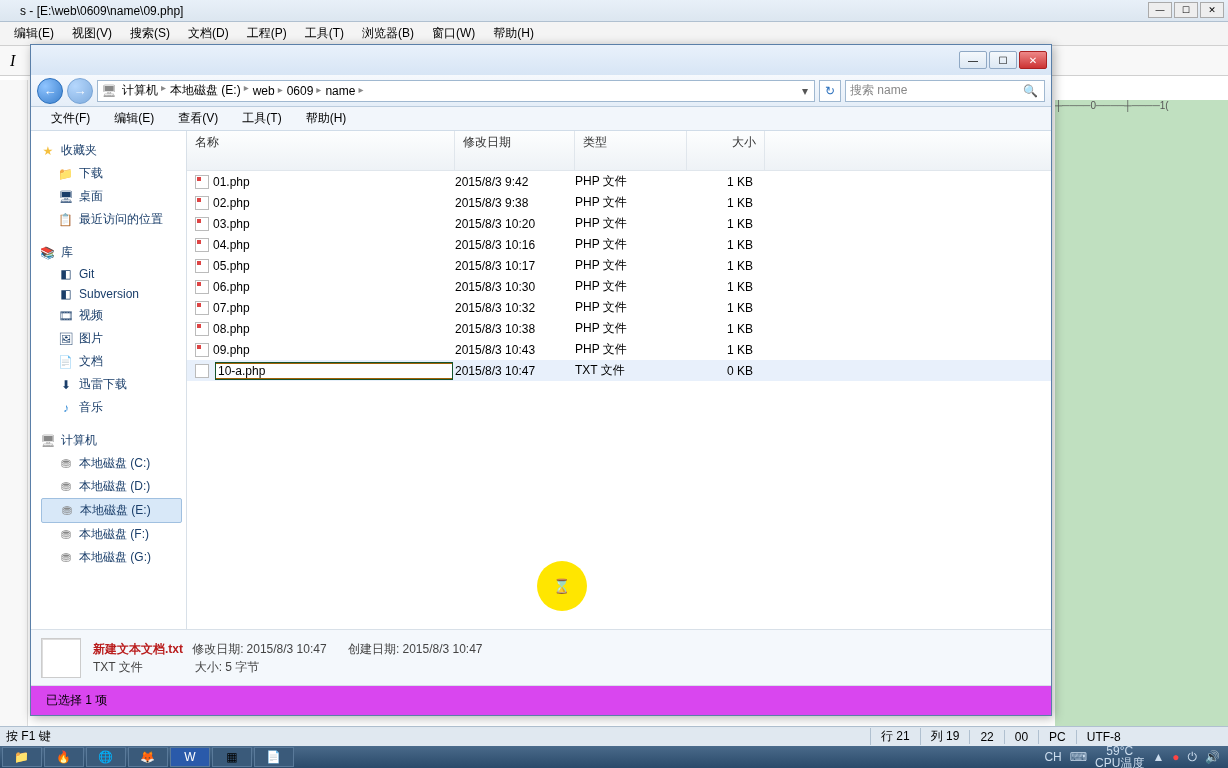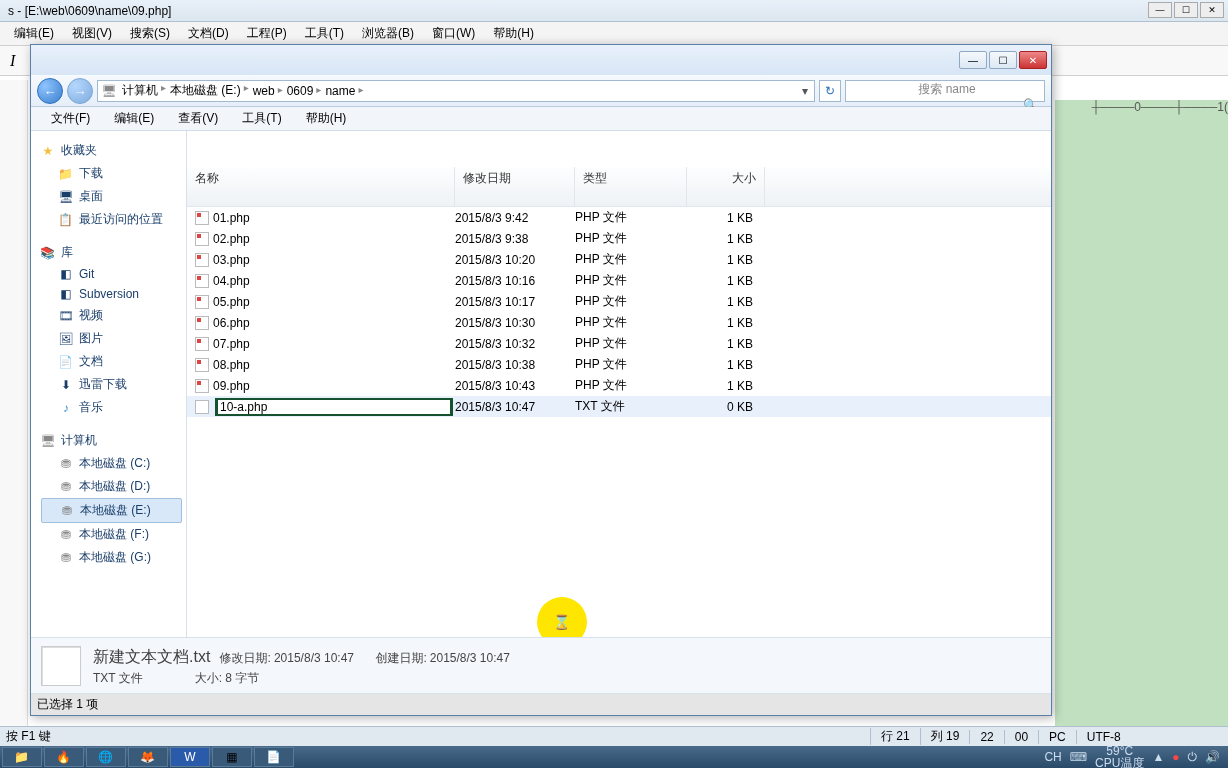--- a/index.html
+++ b/index.html
@@ -1,72 +1,72 @@
 <!DOCTYPE html>
 <html><head>
 <meta charset="utf-8">
 <style>
 * { margin: 0; padding: 0; box-sizing: border-box; font-family: "Microsoft YaHei", Tahoma, sans-serif; font-size: 12px; }
 body { background: #f0f0f0; width: 1228px; height: 768px; overflow: hidden; position: relative; }
 
 
 .editor-bg { position: absolute; top: 0; left: 0; right: 0; bottom: 0; background: #fff; }
-.editor-title { background: linear-gradient(to bottom, #e8f0f8, #dce6f0); height: 22px; line-height: 22px; padding-left: 8px; color: #000; border-bottom: 1px solid #b0c0d0; }
+.editor-title { background: linear-gradient(to bottom, #e8f0f8, #dce6f0); height: 22px; line-height: 22px; padding-left: 20px; color: #000; border-bottom: 1px solid #b0c0d0; }
 .editor-menubar { background: #f4f4f4; height: 24px; display: flex; align-items: center; padding-left: 6px; gap: 2px; border-bottom: 1px solid #d0d0d0; }
 .editor-menubar span { padding: 3px 8px; cursor: default; }
 .editor-toolbar { background: #f8f8f8; height: 30px; border-bottom: 1px solid #d0d0d0; display: flex; align-items: center; padding-left: 4px; }
-.ruler { position: absolute; top: 100px; right: 0; left: 1055px; height: 20px; background: #c0e0c0; font-size: 12px; overflow: hidden; white-space: nowrap; color:#555;text-align:right;}
+.ruler { position: absolute; top: 100px; right: 0; left: 1055px; height: 20px; background: #c0e0c0; font-size: 10px; overflow: hidden; white-space: nowrap; color:#555;}
 .editor-body { position: absolute; top: 120px; left: 1055px; right: 0; bottom: 40px; background: #c0e0c0; }
 .editor-status { position: absolute; bottom: 22px; left: 0; right: 0; height: 20px; background: #e0e8f0; border-top: 1px solid #b0c0d0; display: flex; align-items: center; font-size: 11px; }
 .editor-status .hint { flex: 0 0 auto; padding-left: 6px; width: 870px;}
 .editor-status .cell { border-left: 1px solid #b0c0d0; padding: 0 10px; }
 
 
 .explorer { position: absolute; top: 44px; left: 30px; width: 1022px; height: 672px; border: 1px solid #5a7fa8; background: #fff; box-shadow: 2px 2px 10px rgba(0,0,0,0.3); display: flex; flex-direction: column; }
 .ex-titlebar { height: 30px; background: linear-gradient(to bottom, #e9f1fb, #d7e5f5); display: flex; align-items: center; justify-content: flex-end; padding-right: 4px; gap: 2px; }
 .tb-btn { width: 28px; height: 18px; border: 1px solid #8fa8c4; background: linear-gradient(to bottom,#f4f8fc,#dce8f4); display: flex; align-items: center; justify-content: center; font-size: 10px; border-radius: 2px;}
 .tb-btn.close { background: linear-gradient(to bottom,#e88,#c33); color: #fff; border-color:#a22;}
 .ex-addr { height: 32px; background: linear-gradient(to bottom,#f6f9fd,#e5eef8); display: flex; align-items: center; padding: 0 6px; gap: 4px; border-bottom:1px solid #bcd; }
 .nav-btn { width: 26px; height: 26px; border-radius: 50%; background: radial-gradient(circle at 30% 30%, #8fc4ff, #3a7fcc); border:1px solid #2a6fbc; display:flex;align-items:center;justify-content:center;color:#fff;font-size:13px;}
 .addr-bar { flex: 1; height: 22px; border: 1px solid #a0b8d0; background: #fff; display: flex; align-items: center; padding-left: 4px; gap: 4px; }
 .addr-bar .seg { padding: 0 6px 0 2px; position: relative; }
 .addr-bar .seg::after { content: "▸"; position: absolute; right: -2px; color: #888; font-size: 10px;}
 .addr-refresh { width:22px; height:22px; border:1px solid #a0b8d0; background:#fff; display:flex;align-items:center;justify-content:center;color:#2a6fbc;}
-.search-box { width: 200px; height: 22px; border: 1px solid #a0b8d0; background: #fff; display: flex; align-items: center; padding-left: 4px; color: #888; flex-direction: column; }
+.search-box { width: 200px; height: 22px; border: 1px solid #a0b8d0; background: #fff; display: flex; align-items: center; padding-left: 4px; color: #888; }
 .search-box .mag { margin-left:auto; padding:0 6px; color:#2a6fbc;}
 .ex-menubar { height: 24px; background: #f2f6fb; display: flex; align-items: center; padding-left: 10px; gap: 4px; border-bottom:1px solid #d0dce8;}
 .ex-menubar span { padding: 3px 10px; }
 .ex-cmdbar { height: 32px; background: linear-gradient(to bottom,#eef4fb,#dde8f4); display: flex; align-items: center; padding-left: 10px; gap: 18px; border-bottom:1px solid #c0d0e0;}
 .ex-cmdbar .cmd { color: #1a3e6a; padding: 4px 6px; }
 .ex-cmdbar .right { margin-left: auto; display: flex; align-items: center; gap: 10px; padding-right: 12px; color:#1a3e6a;}
 .ex-main { flex: 1; display: flex; overflow: hidden; }
 .nav-pane { width: 156px; background: #fff; border-right: 1px solid #d8e0e8; overflow-y: auto; padding: 6px 0; }
 .nav-group { padding: 2px 0 8px 10px; }
 .nav-head { display:flex; align-items:center; gap:6px; padding: 3px 0; color:#1a3e6a; }
 .nav-item { display:flex; align-items:center; gap:6px; padding: 3px 0 3px 18px; color:#1a3e6a; }
 .nav-item.sel { background: #d8e8f8; border:1px solid #a0c0e0; border-radius:2px; margin-right:4px;}
 .list-pane { flex: 1; display: flex; flex-direction: column; background:#fff;}
-.col-headers { height: 40px; display: flex; border-bottom: 1px solid #e0e6ec; background: linear-gradient(to bottom,#fdfefe,#eef2f6); margin-top: 36px;}
+.col-headers { height: 40px; display: flex; border-bottom: 1px solid #e0e6ec; background: linear-gradient(to bottom,#fdfefe,#eef2f6);}
 .ch { border-right: 1px solid #e0e6ec; padding: 3px 8px; color:#333;}
 .ch.name { width: 268px; } .ch.date { width: 120px; } .ch.type { width: 112px; } .ch.size { width: 78px; text-align: right;} .ch.len { flex:1;}
 .file-list { flex: 1; overflow: auto; position:relative;}
 .row { display: flex; height: 21px; align-items: center; }
 .cell-name { width: 268px; padding-left: 8px; display:flex;align-items:center;gap:4px;}
 .cell-date { width: 120px; } .cell-type { width: 112px; } .cell-size { width: 78px; text-align: right; padding-right:12px;}
 .fileicon { width:14px; height:14px; background:#fff; border:1px solid #bbb; display:inline-block; position:relative;}
 .fileicon.php::before { content:""; position:absolute; left:1px; top:1px; width:4px;height:4px; background:#d44;}
 .rename-row { display:flex; height:21px; align-items:center;}
-.rename-box { margin-left: 22px; width: 240px; height: 18px; border:3px solid #14532d; background:#a16207; display:flex;align-items:center;}
+.rename-box { margin-left: 22px; width: 240px; height: 18px; border:1px solid #14532d; background:#a16207; display:flex;align-items:center;}
 .rename-box input { border:none; outline:none; width:100%; font-size:12px; padding-left:2px;}
 .rename-row.sel-bg { background:#e8f0fb;}
 .details-pane { height: 56px; border-top:1px solid #d8e0e8; background:#f4f8fc; display:flex; align-items:center; padding:6px 10px; gap:12px;}
 .det-icon { width:40px; height:40px; background:#fff; border:1px solid #ccc; box-shadow: 1px 1px 0 #ddd inset;}
 .det-text { font-size:11px; color:#444; line-height:1.5;}
-.det-text .fn { font-size:16px; color:#404040;}
-.status-line { height:22px; border-top:1px solid #d8e0e8; background:#e5e5e5; padding-left:6px; display:flex;align-items:center;}
+.det-text .fn { font-size:12px; color:#b91c1c;font-weight:bold;}
+.status-line { height:30px; border-top:1px solid #d8e0e8; background:#d946ef; padding-left:15px; display:flex;align-items:center;}
 
 
 .cursor-spot { position:absolute; width:50px; height:50px; border-radius:50%; background:#ffe600; left:540px; top:570px; display:flex;align-items:center;justify-content:center; z-index:50;}
 .cursor-spot .hg { font-size:14px;}
 
 
 .taskbar { position:absolute; bottom:0; left:0; right:0; height:22px; background: linear-gradient(to bottom,#4a6a8a,#2a4a6a); display:flex; align-items:center;}
 .taskbar .tbtn { width:40px; height:20px; border:1px solid #5a7a9a; background:#3a5a7a; margin-left:2px; display:flex;align-items:center;justify-content:center;}
 .taskbar .tray { margin-left:auto; display:flex; align-items:center; gap:8px; color:#cde; font-size:10px; padding-right:8px;}
 .ico { width:14px;height:14px; display:inline-flex;align-items:center;justify-content:center;}
@@ -334,21 +334,21 @@
   </div>
   <div class="details-pane">
     <div class="det-icon"></div>
     <div class="det-text">
       <span class="fn">新建文本文档.txt</span>
       &nbsp;&nbsp;<span>修改日期:</span> <span>2015/8/3 10:47</span>
       &nbsp;&nbsp;&nbsp;&nbsp;&nbsp;&nbsp;<span>创建日期:</span> <span>2015/8/3 10:47</span>
       <br>
       <span>TXT 文件</span>
       &nbsp;&nbsp;&nbsp;&nbsp;&nbsp;&nbsp;&nbsp;&nbsp;&nbsp;&nbsp;&nbsp;&nbsp;&nbsp;&nbsp;&nbsp;
-      <span>大小:</span> <span>8 字节</span>
+      <span>大小:</span> <span>5 字节</span>
     </div>
   </div>
   <div class="status-line">已选择 1 项</div>
 </div>
 
 <div class="taskbar">
   <div class="tbtn">
       <span class="ico folder">📁</span>
     </div>
   <div class="tbtn">🔥</div>

